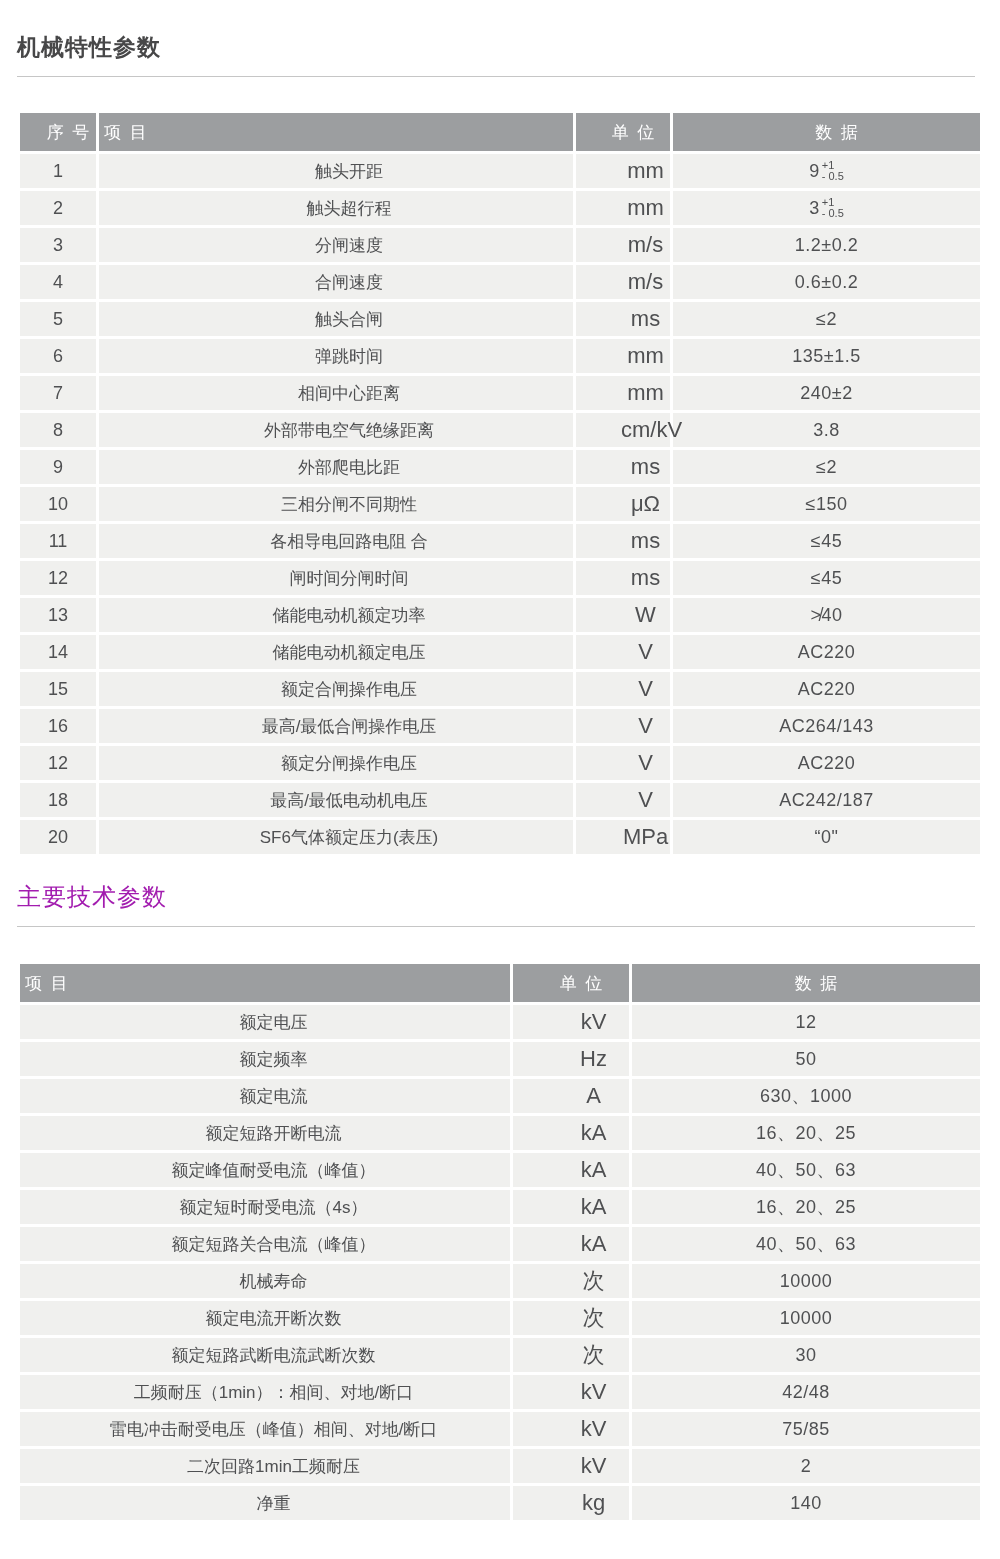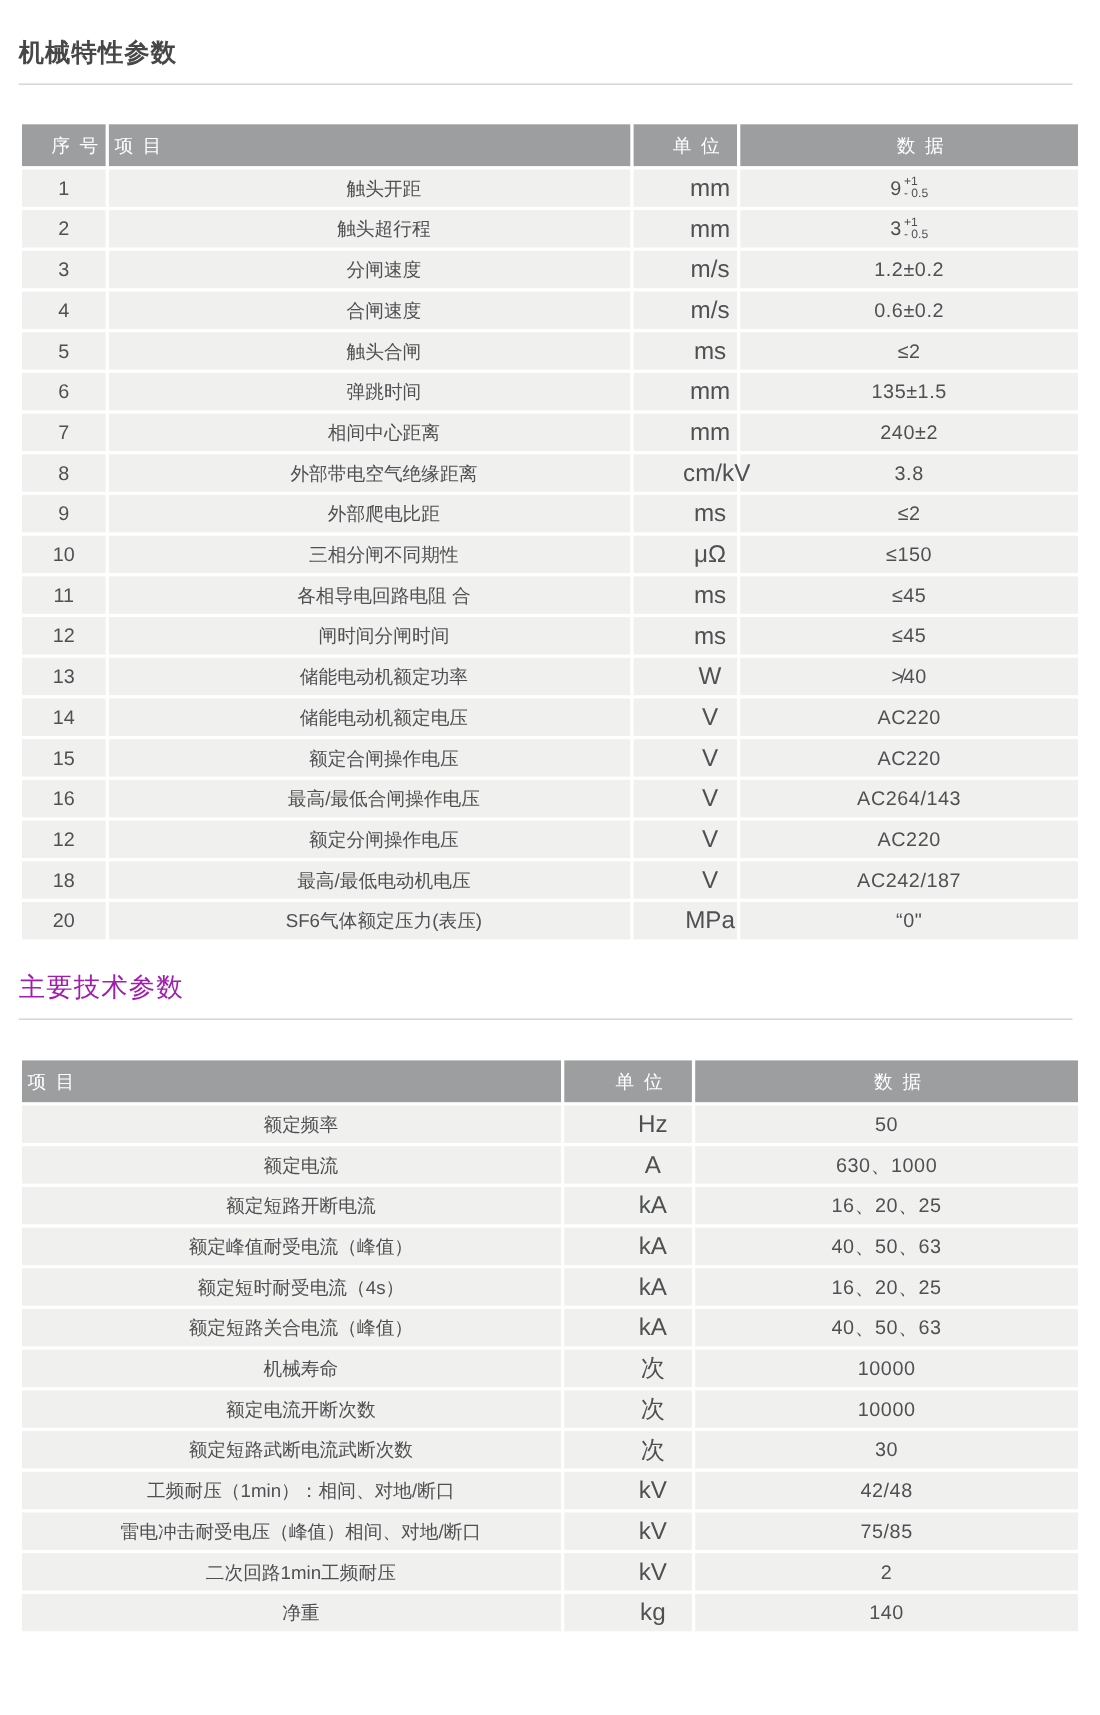--- a/index.html
+++ b/index.html
@@ -238,20 +238,25 @@
     </colgroup>
     <thead>
       <tr>
         <th class="col-item">项 目</th>
         <th class="col-unit">单 位</th>
         <th class="col-value">数 据</th>
       </tr>
     </thead>
     <tbody id="t2-body">
         <tr>
+          <td class="col-item">额定电压</td>
+          <td class="col-unit">kV</td>
+          <td class="col-value">12</td>
+        </tr>
+        <tr>
           <td class="col-item">额定频率</td>
           <td class="col-unit">Hz</td>
           <td class="col-value">50</td>
         </tr>
         <tr>
           <td class="col-item">额定电流</td>
           <td class="col-unit">A</td>
           <td class="col-value">630、1000</td>
         </tr>
         <tr>

